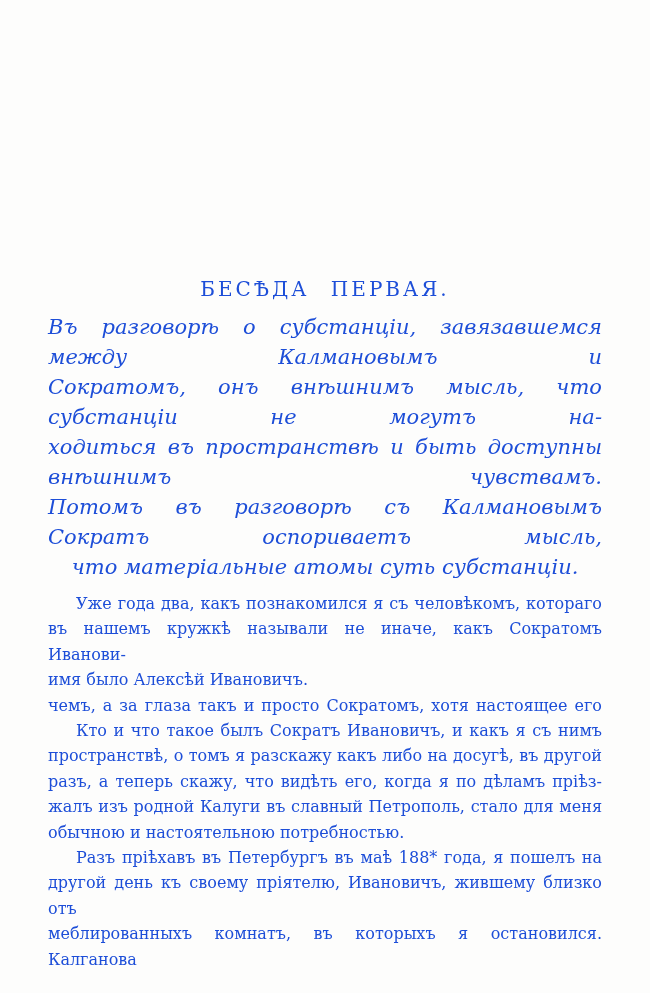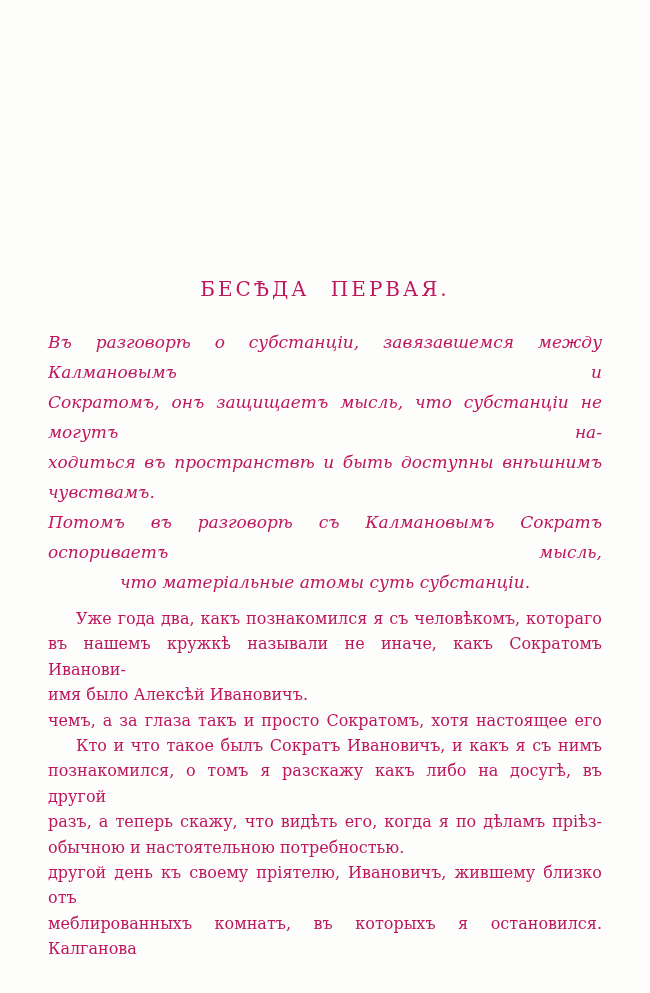--- a/index.html
+++ b/index.html
@@ -22,23 +22,23 @@
   .heading {
     margin: 0;
     font-size: 20px;
     font-weight: normal;
     text-align: center;
     letter-spacing: 3px;
     word-spacing: 12px;
     line-height: 22px;
   }
   .summary {
-    margin-top: 27px;
+    margin-top: 12px;
     font-style: italic;
-    font-size: 17px;
+    font-size: 21px;
   }
   .summary .line {
     line-height: 30px;
   }
   .body-text {
     margin-top: 9px;
     font-size: 16px;
   }
   .body-text .line {
     line-height: 25.4px;
@@ -58,42 +58,44 @@
     text-align: center;
     text-align-last: center;
   }
   .line.indent {
     text-indent: 28px;
   }
 </style>
 </head>
 <body>
 
-<div class="page" style="color: #be185d; background: rgb(253, 253, 252);">
+<div class="page" style="color: #1d4ed8; background: rgb(253, 253, 252);">
   <h1 class="heading">БЕСѢДА ПЕРВАЯ.</h1>
 
   <div class="summary">
       <div class="line justify">Въ разговорѣ о субстанціи, завязавшемся между Калмановымъ и</div>
-      <div class="line justify">Сократомъ, онъ защищаетъ мысль, что субстанціи не могутъ на-</div>
+      <div class="line justify">Сократомъ, онъ внѣшнимъ мысль, что субстанціи не могутъ на-</div>
       <div class="line justify">ходиться въ пространствѣ и быть доступны внѣшнимъ чувствамъ.</div>
       <div class="line justify">Потомъ въ разговорѣ съ Калмановымъ Сократъ оспориваетъ мысль,</div>
       <div class="line center">что матеріальные атомы суть субстанціи.</div>
     </div>
 
   <div class="body-text">
       <div class="paragraph">
         <div class="line justify indent">Уже года два, какъ познакомился я съ человѣкомъ, котораго</div>
         <div class="line justify">въ нашемъ кружкѣ называли не иначе, какъ Сократомъ Иванови-</div>
         <div class="line left">имя было Алексѣй Ивановичъ.</div>
         <div class="line justify">чемъ, а за глаза такъ и просто Сократомъ, хотя настоящее его</div>
       </div>
       <div class="paragraph">
         <div class="line justify indent">Кто и что такое былъ Сократъ Ивановичъ, и какъ я съ нимъ</div>
-        <div class="line justify">познакомился, о томъ я разскажу какъ либо на досугѣ, въ другой</div>
+        <div class="line justify">пространствѣ, о томъ я разскажу какъ либо на досугѣ, въ другой</div>
         <div class="line justify">разъ, а теперь скажу, что видѣть его, когда я по дѣламъ пріѣз-</div>
+        <div class="line justify">жалъ изъ родной Калуги въ славный Петрополь, стало для меня</div>
         <div class="line left">обычною и настоятельною потребностью.</div>
       </div>
       <div class="paragraph">
+        <div class="line justify indent">Разъ пріѣхавъ въ Петербургъ въ маѣ 188* года, я пошелъ на</div>
         <div class="line justify">другой день къ своему пріятелю, Ивановичъ, жившему близко отъ</div>
         <div class="line justify">меблированныхъ комнатъ, въ которыхъ я остановился. Калганова</div>
       </div>
     </div>
 </div>
 
 </body></html>

